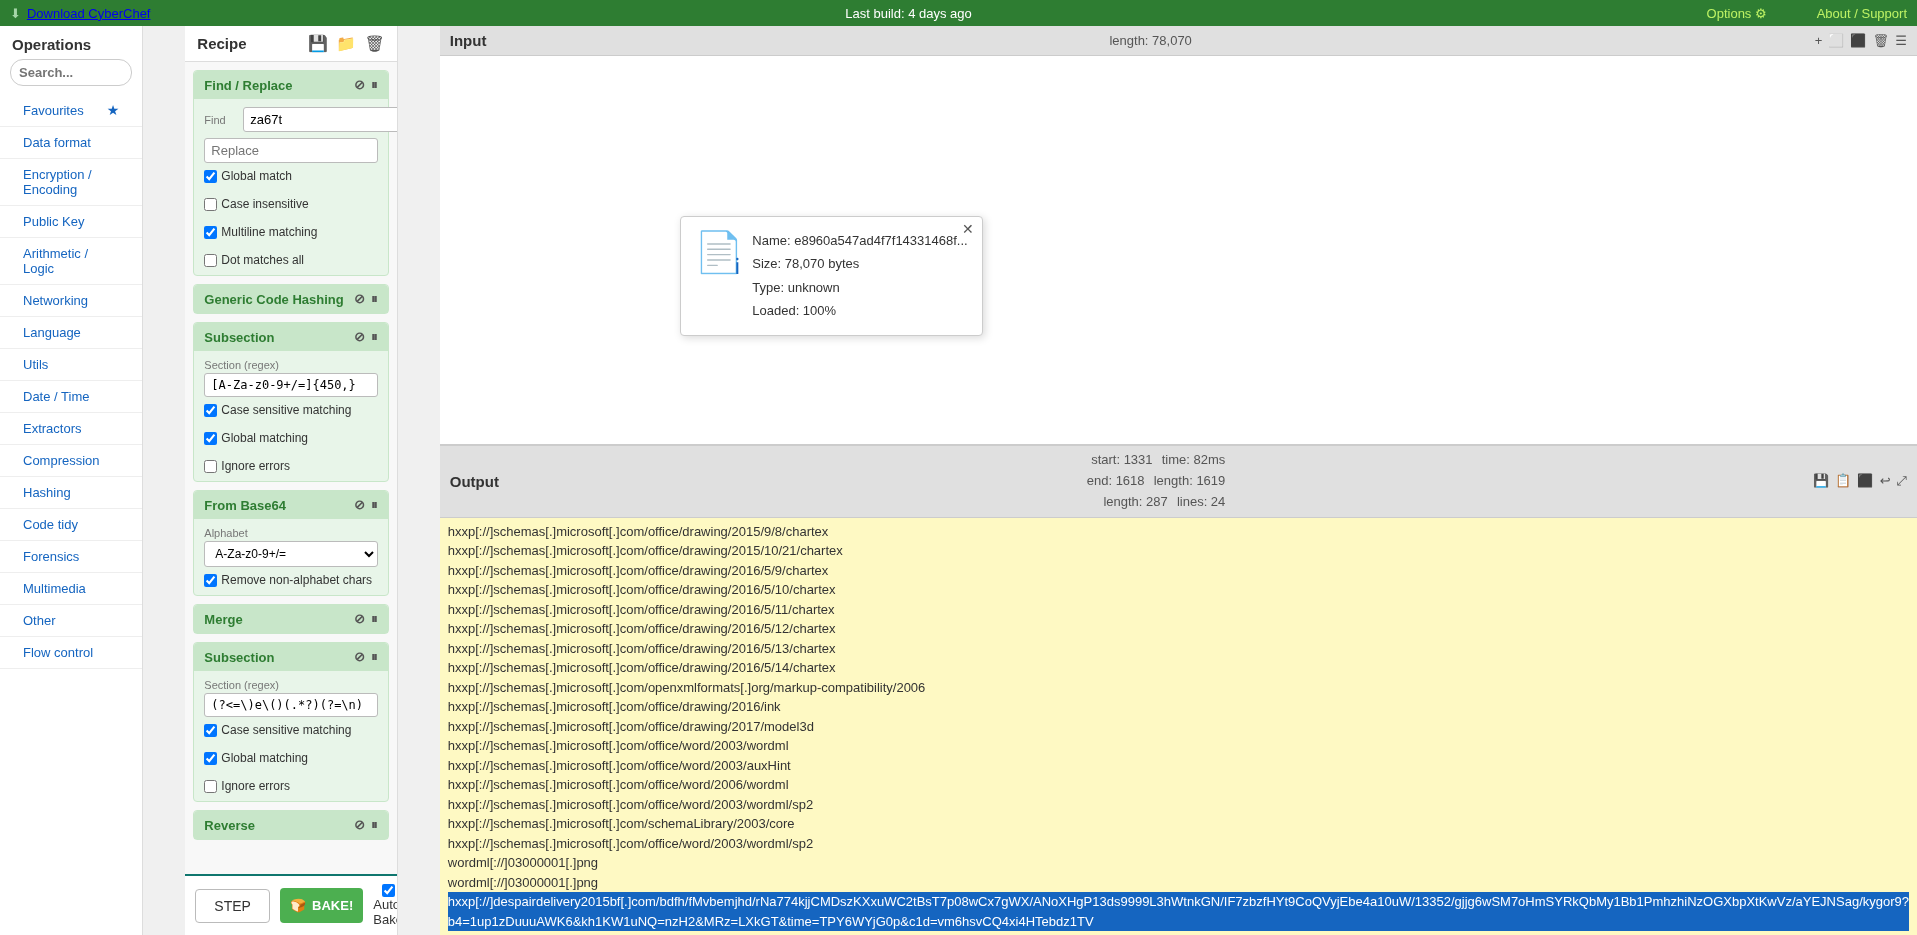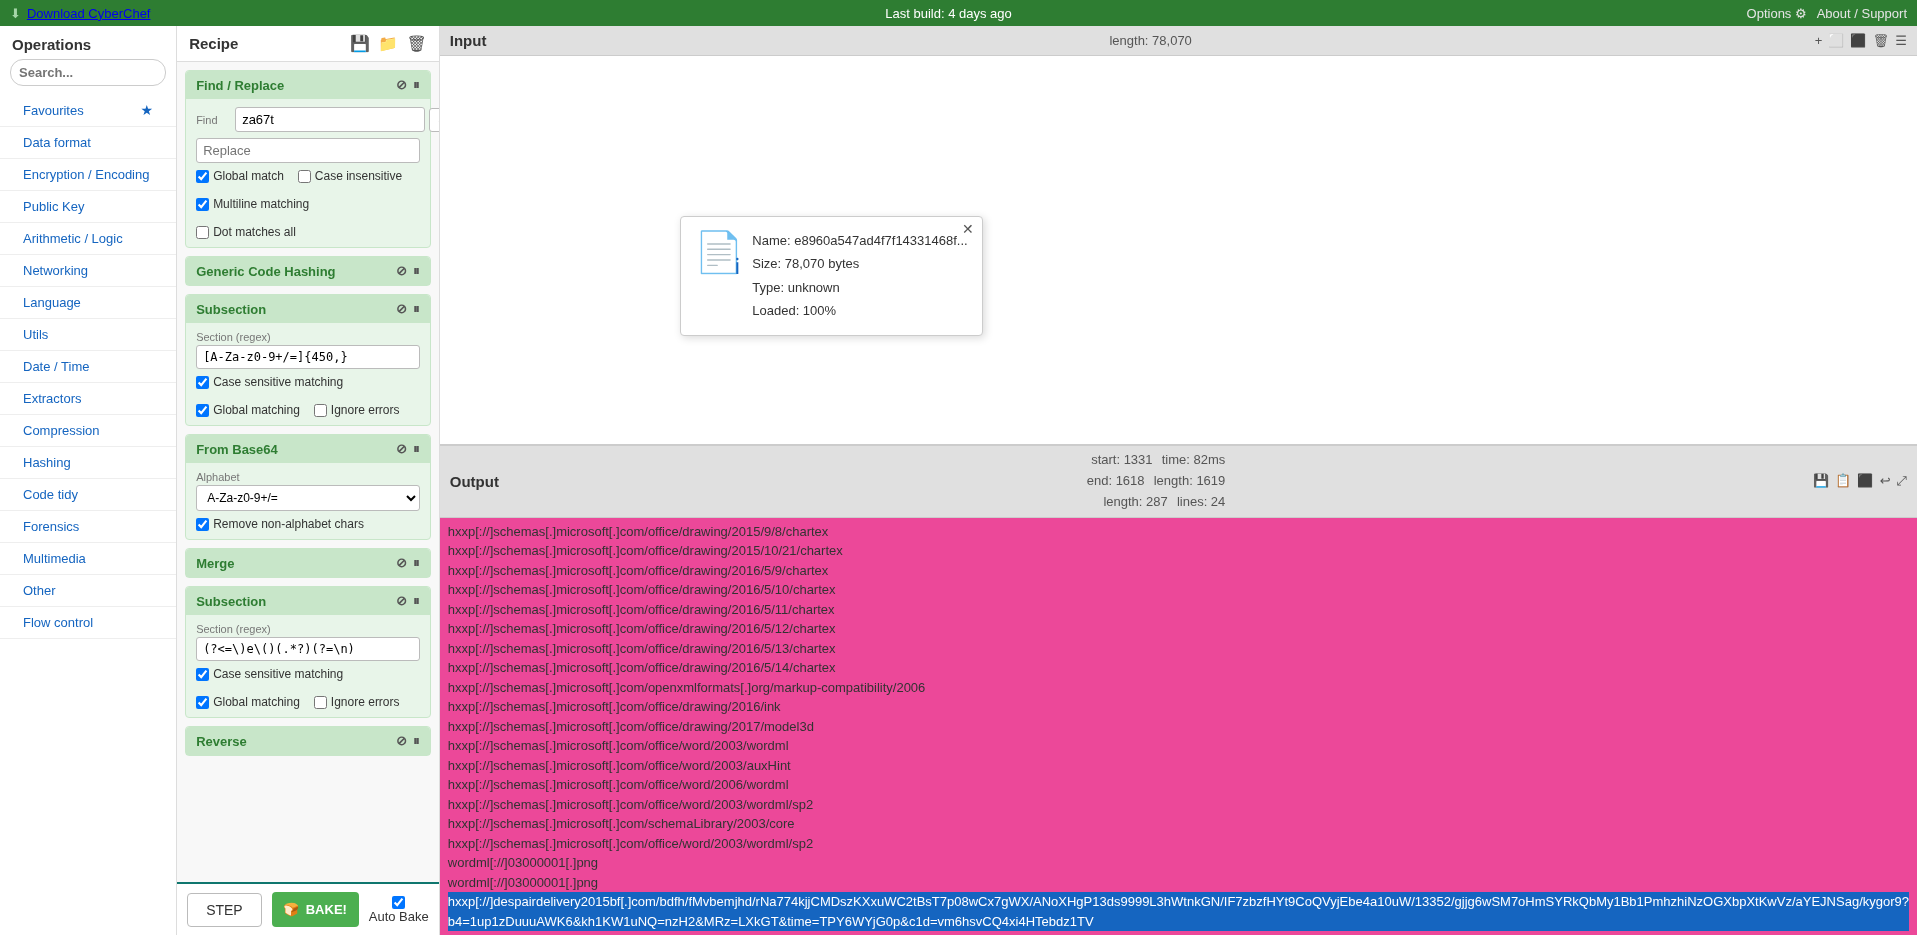--- a/index.html
+++ b/index.html
@@ -11,24 +11,24 @@
       color: white;
       height: 26px;
       display: flex;
       align-items: center;
       justify-content: space-between;
       padding: 0 10px;
     }
     #topbar .left { display: flex; align-items: center; gap: 6px; color: #a5d6a7; font-size: 13px; }
     #topbar .center { color: #fff; font-size: 13px; }
     #topbar .right { display: flex; align-items: center; gap: 10px; color: #a5d6a7; font-size: 13px; }
-    #topbar .right a { color: #e5e5e5; text-decoration: none; }
-
-    
-    #main { display: flex; height: calc(935px - 26px); }
+    #topbar .right a { color: #bef264; text-decoration: none; margin-left: 40px; }
+
+    
+    #main { display: flex; height: calc(935px - 26px); gap: 42px; }
 
     
     #operations-panel {
       width: 310px;
       background: #fff;
       border-right: 1px solid #ddd;
       display: flex;
       flex-direction: column;
       overflow: hidden;
     }
@@ -248,21 +248,21 @@
       padding: 4px 10px;
       background: #e0e0e0;
       border-bottom: 1px solid #ccc;
     }
     #output-title { font-size: 15px; font-weight: bold; color: #333; }
     #output-meta { font-size: 11px; color: #555; text-align: right; line-height: 1.6; }
     #output-toolbar { display: flex; gap: 6px; color: #555; font-size: 18px; }
     #output-toolbar span { cursor: pointer; }
     #output-content {
       flex: 1;
-      background: #ec4899;
+      background: #fef9c3;
       overflow-y: auto;
       font-family: monospace;
       font-size: 12px;
       padding: 4px 8px;
       color: #333;
       line-height: 1.5;
     }
     .output-line { white-space: nowrap; }
     .output-line.highlighted { background: #1565c0; color: white; }
   </style>

